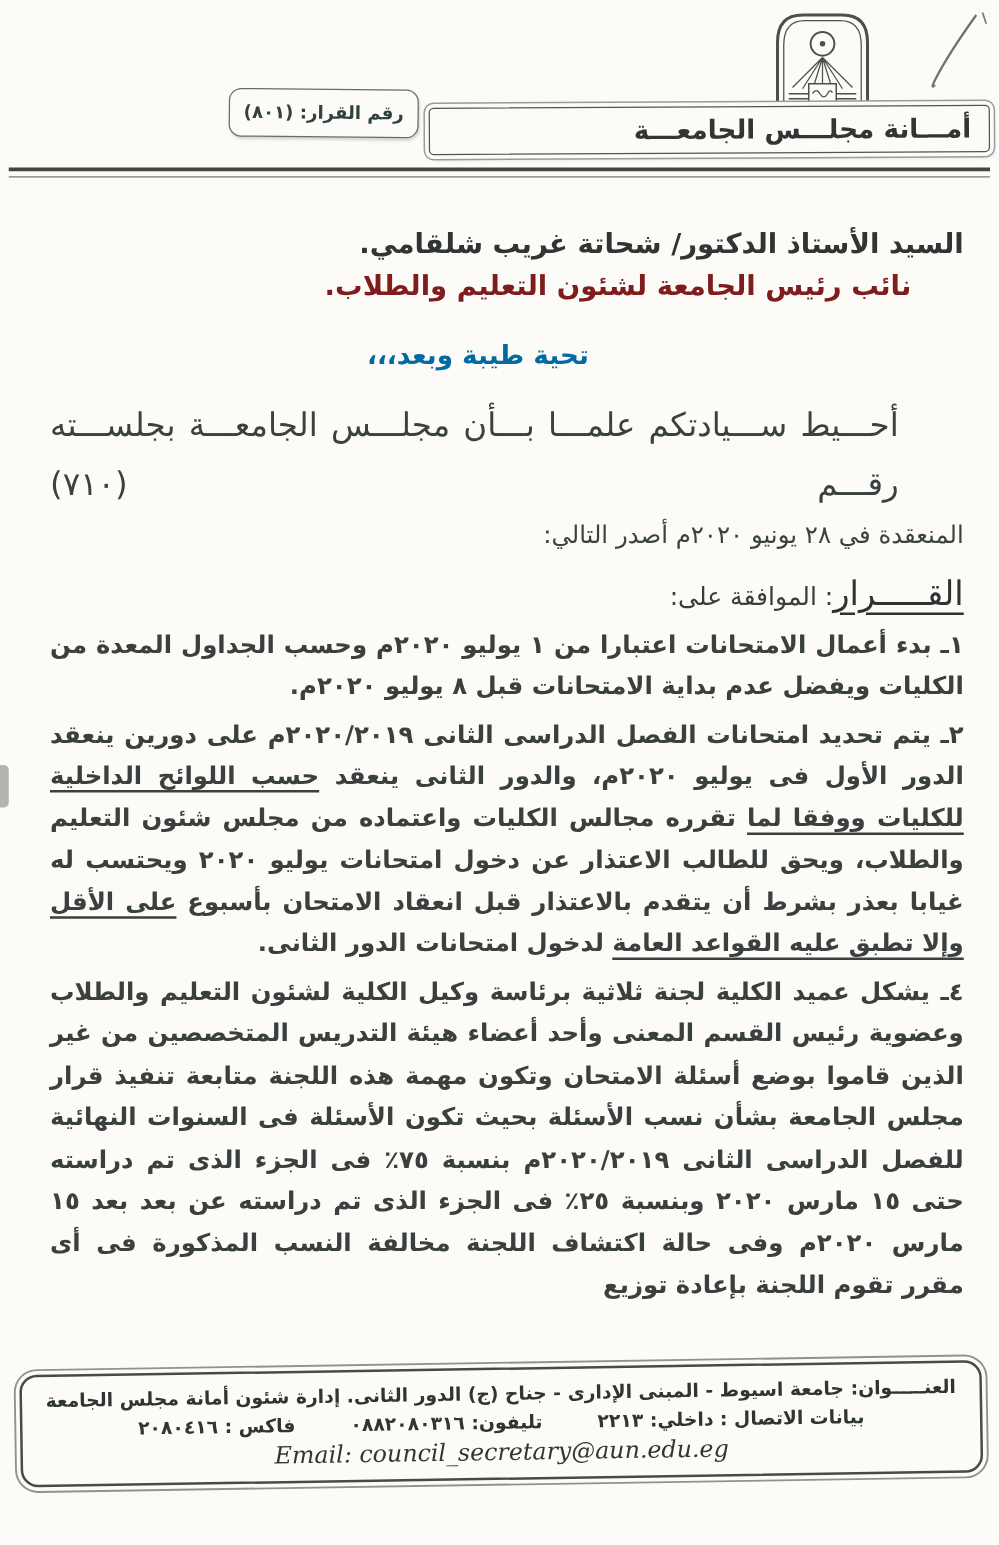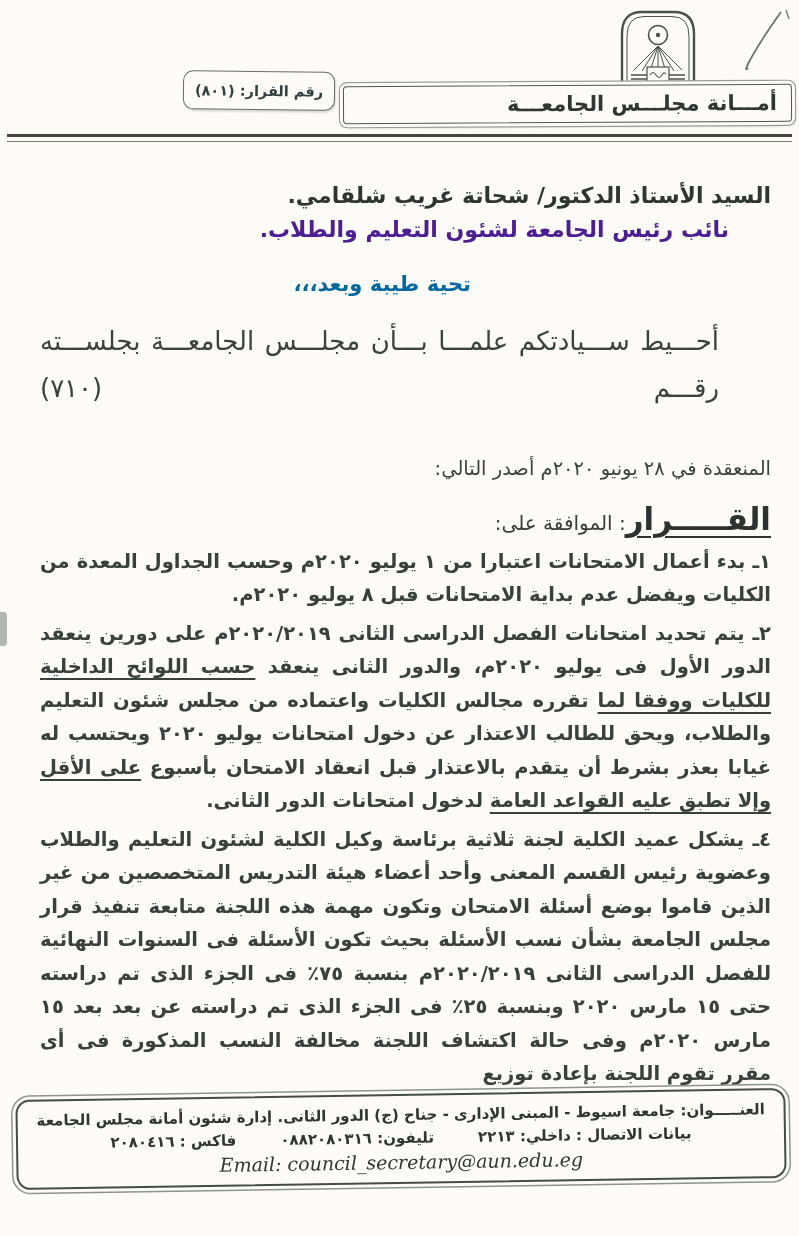--- a/index.html
+++ b/index.html
@@ -30,27 +30,27 @@
   }
   .rule{
     position:absolute; top:134px; left:7px; right:7px; height:4px;
     border-top:3px solid #41463f; border-bottom:1.6px solid #767b74;
   }
   .smudge{position:absolute; left:0; top:612px; width:7px; height:34px;
     background:#6a6f6b; opacity:.5; border-radius:0 4px 4px 0;}
   
   .content{position:absolute; top:172px; right:28px; left:40px;}
   .r1{font-size:22px; font-weight:700; color:#2e3532; margin:8px 0 2px; line-height:1.45;}
-  .r2{font-size:22px; font-weight:700; color:#4c1d95; padding-right:42px; line-height:1.45;}
+  .r2{font-size:22px; font-weight:700; color:#7f1d1d; padding-right:42px; line-height:1.45;}
   .greeting{font-size:21px; font-weight:700; color:#0369a1; margin:26px 300px 0 0; text-align:right;}
   .intro1{font-size:26px; font-weight:400; margin-top:22px; padding-right:52px;
     text-align:justify; text-align-last:justify; line-height:1.8;}
-  .intro2{font-size:19.5px; font-weight:400; text-align:right; line-height:1.75;margin-top:41px;}
+  .intro2{font-size:19.5px; font-weight:400; text-align:right; line-height:1.75;}
   .decree-line{margin:14px 0 8px; text-align:right;}
-  .decree-word{font-size:31px; font-weight:700; color:#2c3330;
+  .decree-word{font-size:27px; font-weight:400; color:#2c3330;
     text-decoration:underline; text-underline-offset:6px; text-decoration-thickness:2px;}
   .decree-rest{font-size:20px; font-weight:400; color:#363d3a;}
   #items{margin-top:0;}
   #items p{margin:5px 0; font-size:19.5px; font-weight:700; color:#39403d;
     text-align:justify; line-height:1.72;}
   #items .u{text-decoration:underline; text-underline-offset:5px; text-decoration-thickness:1.5px;}
   
   .footer-box{
     position:absolute; top:1094px; left:16px; right:13px; height:90px;
     border:2px solid #454b46; border-radius:14px; background:#fcfbf8;

